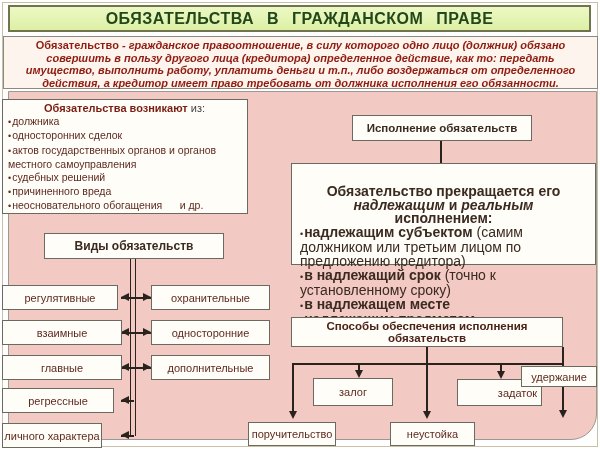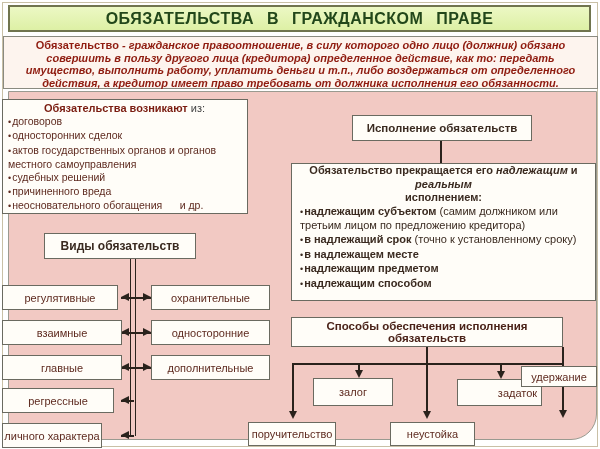--- a/index.html
+++ b/index.html
@@ -30,21 +30,21 @@
     border-right:1.5px solid var(--line_dark);box-sizing:border-box;z-index:1;}
   .ah{position:absolute;width:0;height:0;z-index:1;}
   .ah-left{border-top:4px solid transparent;border-bottom:4px solid transparent;border-right:8px solid var(--line_dark);}
   .ah-right{border-top:4px solid transparent;border-bottom:4px solid transparent;border-left:8px solid var(--line_dark);}
   .ah-down{border-left:4px solid transparent;border-right:4px solid transparent;border-top:8px solid var(--line_dark);}
   .origins{left:2px;top:99px;width:246px;height:115px;padding:2px 6px 2px 5px;font-size:10.5px;line-height:13.2px;}
   .origins .head{text-align:center;font-size:11px;color:#444;}
   .origins .head b{color:#7a1c10;}
   .oitem{white-space:pre-wrap;color:var(--label_text);}
   .oitem::before{content:"\2022";font-size:9px;margin-right:1px;}
-  .details{left:291px;top:163px;width:305px;height:138px;padding:0 8px;font-size:11px;
+  .details{left:291px;top:163px;width:305px;height:102px;padding:21px 8px;font-size:14px;
     line-height:13.6px;color:var(--dark_text);}
   .details .intro{text-align:center;font-weight:bold;}
   .details .bi{font-style:italic;font-weight:bold;}
   .ditem::before{content:"\2022";font-size:9px;margin-right:1px;}
   .ditem b{font-weight:bold;}
 </style>
 </head>
 <body>
 
 <div id="stage">
@@ -55,21 +55,21 @@
   <div class="defbox">
     <span>Обязательство</span><i> -  гражданское правоотношение, в силу которого одно лицо (должник) обязано совершить в пользу другого лица (кредитора) определенное действие, как то: передать имущество, выполнить работу, уплатить деньги и т.п., либо  воздержаться  от определенного действия, а кредитор  имеет право требовать от должника  исполнения его обязанности.</i>
   </div>
 
   <div class="panel"></div>
 
   <div class="wbox origins">
     <div class="head">
       <b>Обязательства возникают</b><span> из:</span>
     </div>
-    <div class="oitem">договоров</div>
+    <div class="oitem">должника</div>
     <div class="oitem">односторонних сделок</div>
     <div class="oitem">актов государственных органов и органов местного самоуправления</div>
     <div class="oitem">судебных решений</div>
     <div class="oitem">причиненного вреда</div>
     <div class="oitem">неосновательного обогащения      и др.</div>
   </div>
 
   <div class="wbox cbox hd" style="left:352px;top:115px;width:180px;height:26px;font-size:11.5px;">Исполнение обязательств</div>
   <div class="cline" style="left:440px;top:141px;width:2px;height:22px;"></div>
 
@@ -78,21 +78,21 @@
       <span>Обязательство прекращается его </span><span class="bi">надлежащим</span><span> и </span><span class="bi">реальным</span>
     </div>
     <div class="intro">исполнением:</div>
     <div class="ditem"><b>надлежащим субъектом</b><span> (самим должником или третьим лицом по предложению кредитора)</span></div>
     <div class="ditem"><b>в надлежащий срок</b><span> (точно к установленному сроку)</span></div>
     <div class="ditem"><b>в надлежащем месте</b><span></span></div>
     <div class="ditem"><b>надлежащим предметом</b><span></span></div>
     <div class="ditem"><b>надлежащим способом</b><span></span></div>
   </div>
 
-  <div class="wbox cbox hd" style="left:44px;top:233px;width:152px;height:26px;font-size:12px;">Виды обязательств</div>
+  <div class="wbox cbox hd" style="left:44px;top:233px;width:180px;height:26px;font-size:12px;">Виды обязательств</div>
   <div class="trunk" style="left:130px;top:259px;height:177px;"></div>
 
   <div class="wbox cbox" style="left:2px;top:285px;width:116px;height:25px;">регулятивные</div>
   <div class="wbox cbox" style="left:2px;top:320px;width:120px;height:25px;">взаимные</div>
   <div class="wbox cbox" style="left:2px;top:355px;width:120px;height:25px;">главные</div>
   <div class="wbox cbox" style="left:2px;top:388px;width:112px;height:25px;">регрессные</div>
   <div class="wbox cbox" style="left:2px;top:423px;width:100px;height:25px;">личного характера</div>
 
   <div class="wbox cbox" style="left:151px;top:285px;width:119px;height:25px;">охранительные</div>
   <div class="wbox cbox" style="left:151px;top:320px;width:119px;height:25px;">односторонние</div>

